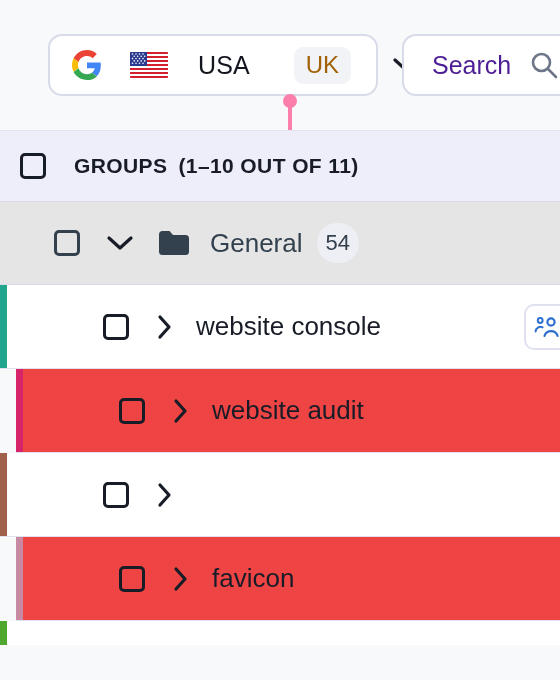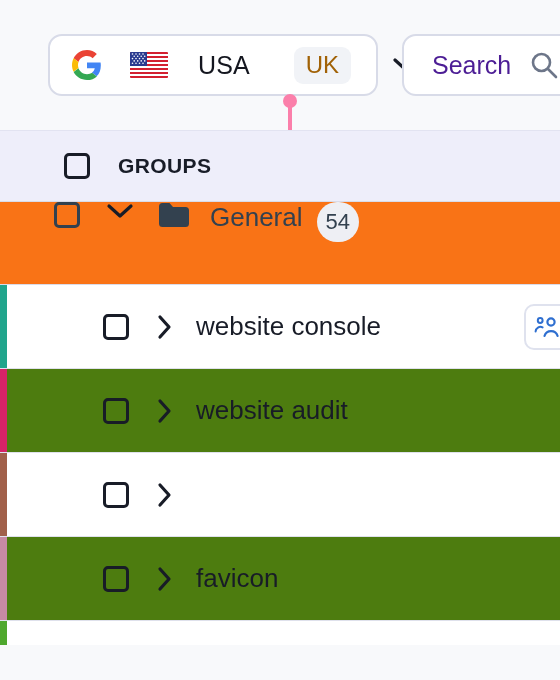--- a/index.html
+++ b/index.html
@@ -151,21 +151,21 @@
   }
 
   
   .groups-band {
     height: 72px;
     background: #eeeefa;
     border-top: 1px solid #e2e3f1;
     border-bottom: 1px solid #d9dbe8;
     display: flex;
     align-items: center;
-    padding-left: 64px;
+    padding-left: 20px;
     box-sizing: border-box;
     position: relative;
   }
   .cb {
     width: 26px;
     height: 26px;
     box-sizing: border-box;
     border-radius: 5px;
     flex: 0 0 auto;
     background: transparent;
@@ -185,23 +185,23 @@
     font-size: 21px;
     font-weight: 700;
     color: #181c27;
     letter-spacing: .4px;
     white-space: nowrap;
   }
 
   
   .folder-row {
     height: 83px;
-    background: #f97316;
-    display: flex;
-    align-items: flex-start;
+    background: #e5e5e5;
+    display: flex;
+    align-items: center;
     padding-left: 54px;
     box-sizing: border-box;
     border-bottom: 1px solid #d9dbe8;
   }
   .chev-folder { margin-left: 26px; flex: 0 0 auto; display:block; }
   .folder-icon { margin-left: 24px; flex: 0 0 auto; display:block; }
   .folder-name {
     margin-left: 20px;
     font-size: 26px;
     color: #33414f;
@@ -226,21 +226,21 @@
   .kw-row {
     position: relative;
     height: 84px;
     display: flex;
     align-items: center;
     padding-left: 0;
     box-sizing: border-box;
     border-bottom: 1px solid #dfe1ec;
   }
   .kw-row.odd  { background: #ffffff; }
-  .kw-row.even { background: #4d7c0f; }
+  .kw-row.even { background: #ef4444; margin-left: 16px; }
   .accent {
     position: absolute;
     left: 0;
     top: 0;
     bottom: 0;
     width: 7px;
   }
   .kw-cb-wrap { margin-left: 103px; display: flex; align-items: center; }
   .kw-chev { margin-left: 27px; flex: 0 0 auto; display:block; }
   .kw-label {
@@ -344,20 +344,21 @@
     <div class="marker-dot"></div>
     <div class="marker-stem"></div>
     <div class="marker-halo"></div>
     <div class="marker-circle">1</div>
   </div>
 </div>
 
 <div class="groups-band">
   <div class="cb cb-dark"></div>
   <span class="groups-label">GROUPS</span>
+  <span class="groups-count">(1–10 OUT OF 11)</span>
 </div>
 
 <div class="folder-row">
   <div class="cb cb-slate"></div>
   <span>
     <svg class="chev-folder" width="28" height="18" viewBox="0 0 28 18">
       <path d="M3 4 L14 14 L25 4" fill="none" stroke="#181c27" stroke-width="3.2" stroke-linecap="round" stroke-linejoin="round"></path>
     </svg>
   </span>
   <span>

